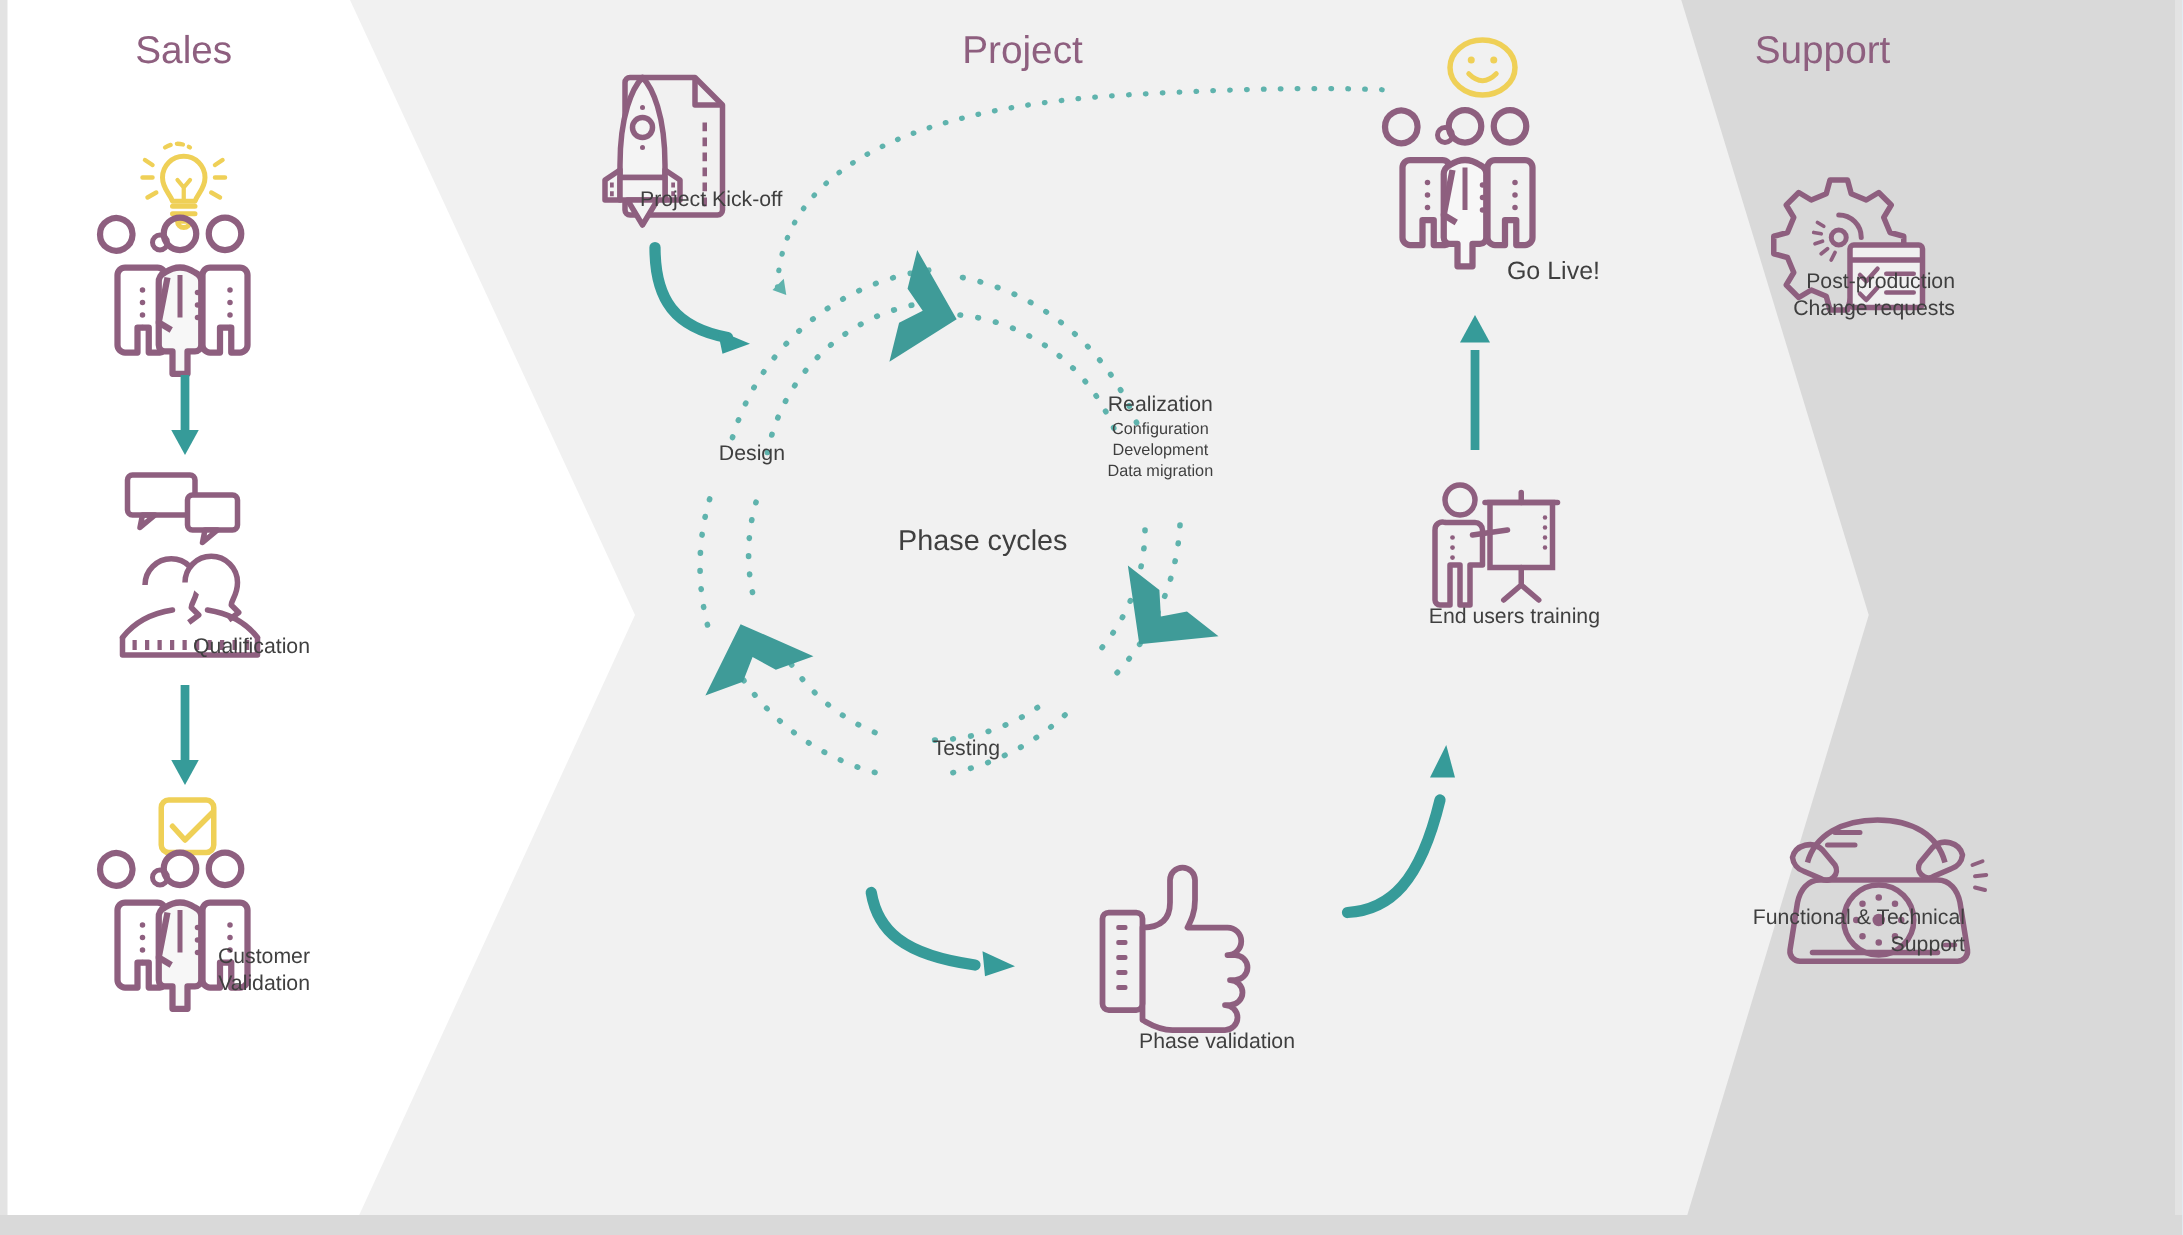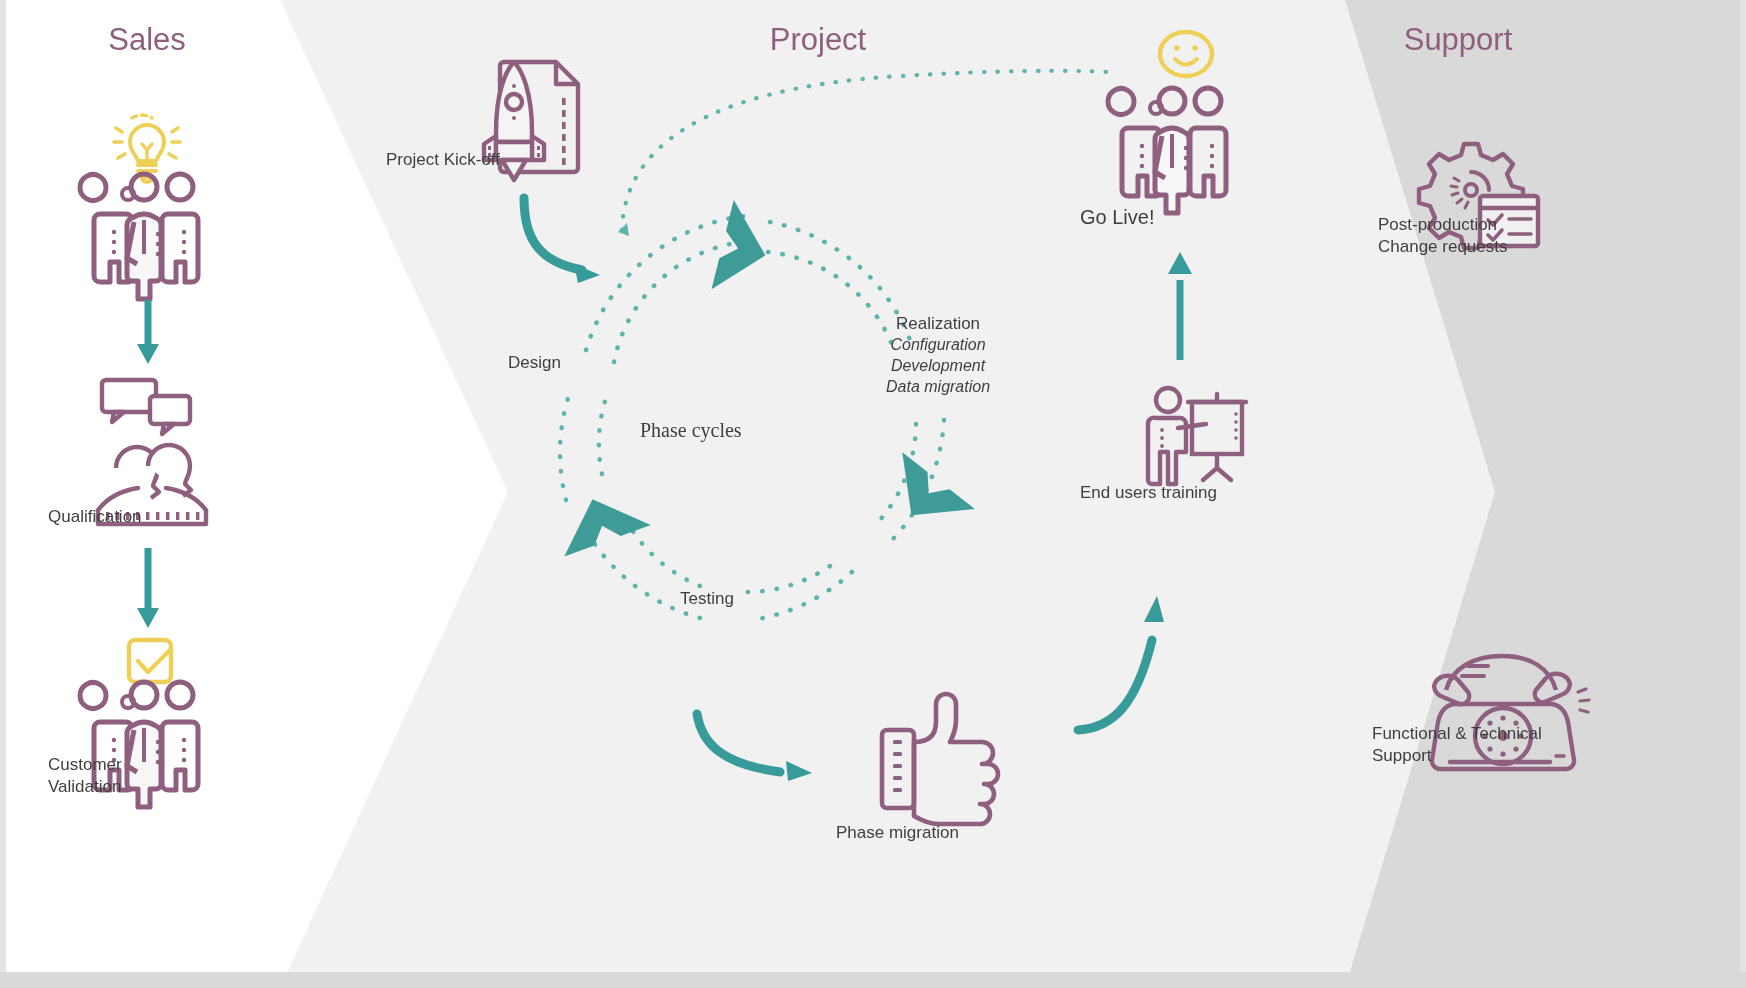--- a/index.html
+++ b/index.html
@@ -1,27 +1,27 @@
 <!DOCTYPE html>
 <html><head>
 <meta charset="utf-8">
 <style>
   html,body{margin:0;padding:0;background:#ffffff;}
   body{font-family:"Liberation Sans","DejaVu Sans",sans-serif;}
   #stage{position:relative;width:1746px;height:988px;overflow:hidden;background:#7dd3fc;}
   #bands{position:absolute;left:0;top:0;width:1746px;height:988px;}
   #art{position:absolute;left:0;top:0;width:1746px;height:988px;}
-  .lbl{position:absolute;color:#3f3f3f;text-align:left;line-height:1.28;white-space:pre;}
+  .lbl{position:absolute;color:#3f3f3f;text-align:right;line-height:1.28;white-space:pre;}
   .hdr{position:absolute;color:#8e5f7f;font-size:31px;text-align:center;white-space:nowrap;}
   .cap{font-size:17px;}
   .cap-lg{font-size:20px;}
-  .phase{font-size:20px;color:#3f3f3f;font-family:Liberation Serif, serif;}
+  .phase{font-size:23px;color:#3f3f3f;}
   .ph-lbl{font-size:17px;color:#3f3f3f;}
   .real-h{font-size:17px;color:#3f3f3f;}
-  .real-s{font-size:16px;color:#3f3f3f;font-style:italic;line-height:1.32;}
+  .real-s{font-size:13px;color:#3f3f3f;line-height:1.32;}
   .bottom-edge{position:absolute;left:0;top:972px;width:1746px;height:16px;background:#d9d9d9;}
   .left-edge{position:absolute;left:0;top:0;width:6px;height:988px;background:#e3e3e3;}
   .right-edge{position:absolute;left:1740px;top:0;width:6px;height:988px;background:#e3e3e3;}
 </style>
 </head>
 <body>
 
 <div id="stage">
 
   <svg id="bands" viewBox="0 0 1746 988">
@@ -314,21 +314,21 @@
   <div class="lbl ph-lbl" style="left:508px;top:352px;width:120px;">Design</div>
   <div class="lbl ph-lbl" style="left:680px;top:588px;width:120px;">Testing</div>
 
   <div style="position:absolute;left:886px;top:314px;text-align:center;">
     <div class="real-h">Realization</div>
     <div class="real-s">Configuration</div>
     <div class="real-s">Development</div>
     <div class="real-s">Data migration</div>
   </div>
 
-  <div class="lbl cap" style="left:836px;top:822px;width:200px;">Phase migration</div>
+  <div class="lbl cap" style="left:836px;top:822px;width:200px;">Phase validation</div>
 
   <div class="lbl cap-lg" style="left:1080px;top:205px;width:200px;">Go Live!</div>
   <div class="lbl cap" style="left:1080px;top:482px;width:200px;">End users training</div>
 
   <div class="lbl cap" style="left:1378px;top:214px;width:186px;">Post-production
 Change requests</div>
   <div class="lbl cap" style="left:1372px;top:723px;width:200px;">Functional &amp; Technical
 Support</div>
 
 </div>

